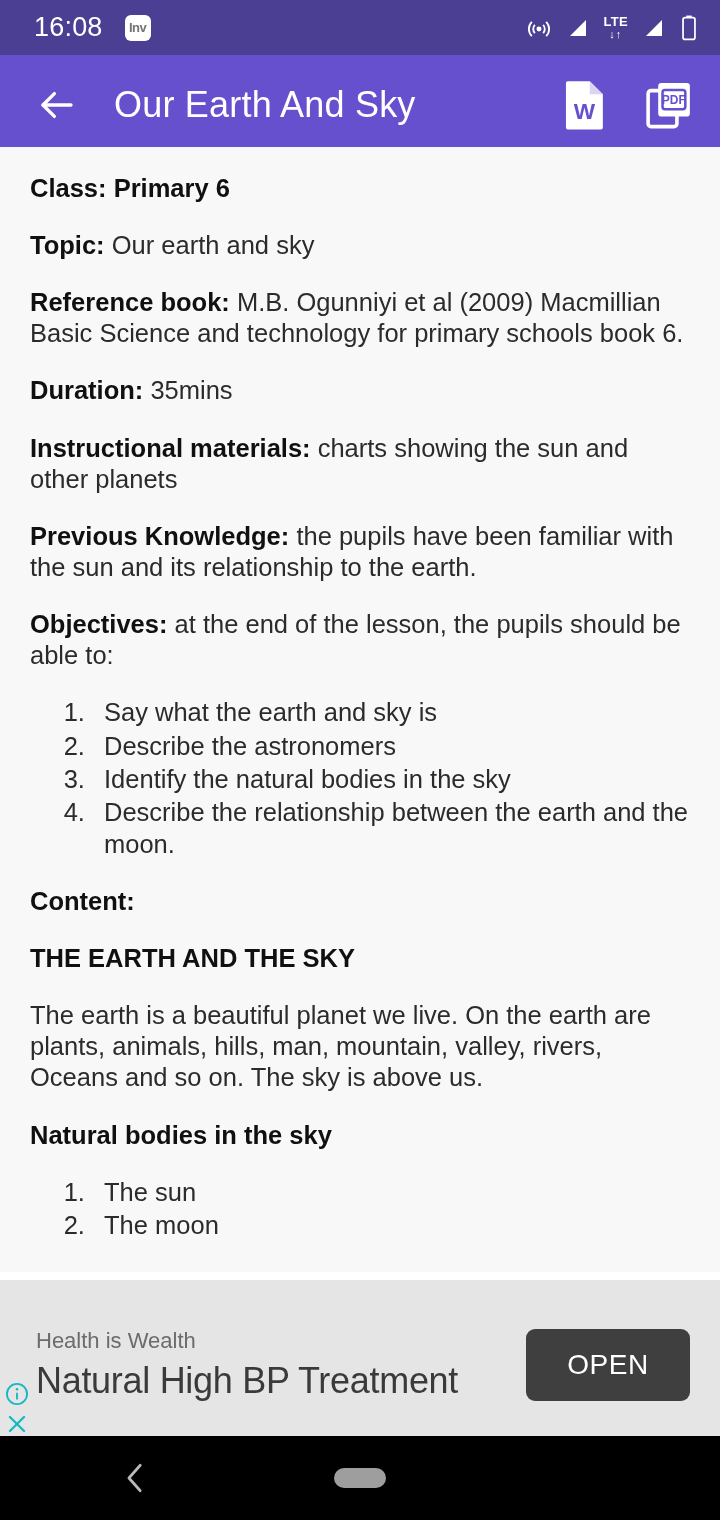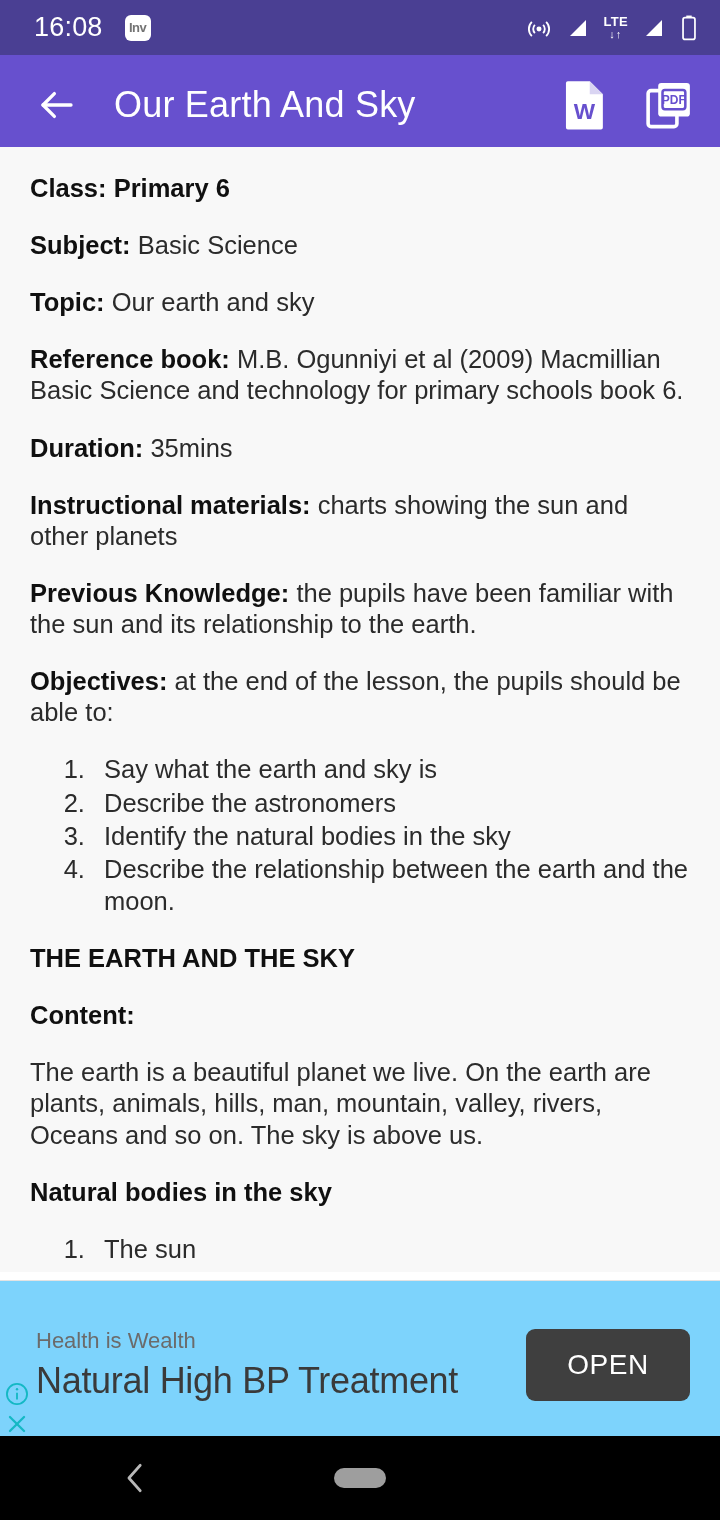--- a/index.html
+++ b/index.html
@@ -92,21 +92,21 @@
     margin-bottom:2px;
   }
   .content ol li::marker{ font-weight:300; }
   .tight-gap{ margin-bottom:20px;margin-top:13px; }
 
   
   .ad-banner{
     position:absolute;
     top:1280px; left:0;
     width:720px; height:156px;
-    background:#7dd3fc;
+    background:#e5e5e5;
     border-top:1px solid #e3e3e3;
     display:flex; align-items:center;
     padding:12px 22px 0 36px;
   }
   .ad-text{ display:flex; flex-direction:column; justify-content:center; flex:1 1 auto; }
   .ad-sub{ font-size:22px; color:#6b6b6b; font-weight:400; margin-bottom:6px; }
   .ad-head{ font-size:36px; color:#3a3a3a; font-weight:400; letter-spacing:-0.3px;}
   .ad-cta{
     width:164px; height:72px; border-radius:9px;
     background:#3f3f3f; color:#ffffff;
@@ -200,24 +200,20 @@
   </div>
 </div>
 
 <div class="content">
 
   <p>
     <b>Class:</b>
     <span style="font-weight:700;color:#101010">Primary 6</span>
   </p>
 
-  <p>
-    <b>Subject:</b>
-    <span>Basic Science</span>
-  </p>
 
   <p>
     <b>Topic:</b>
     <span>Our earth and sky</span>
   </p>
 
   <p>
     <b>Reference book:</b>
     <span>M.B. Ogunniyi et al (2009) Macmillian Basic Science and technology for primary schools book 6.</span>
   </p>
@@ -242,23 +238,23 @@
     <span>at the end of the lesson, the pupils should be able to:</span>
   </p>
 
   <ol>
     <li>Say what the earth and sky is</li>
     <li>Describe the astronomers</li>
     <li>Identify the natural bodies in the sky</li>
     <li>Describe the relationship between the earth and the moon.</li>
   </ol>
 
+  <p class="head-only">Content:</p>
+
   <p class="head-only">THE EARTH AND THE SKY</p>
-
-  <p class="head-only">Content:</p>
 
   <p>The earth is a beautiful planet we live. On the earth are plants, animals, hills, man, mountain, valley, rivers, Oceans and so on. The sky is above us.</p>
 
   <p class="head-only tight-gap">Natural bodies in the sky</p>
 
   <ol>
     <li>The sun</li>
     <li>The moon</li>
   </ol>
 

